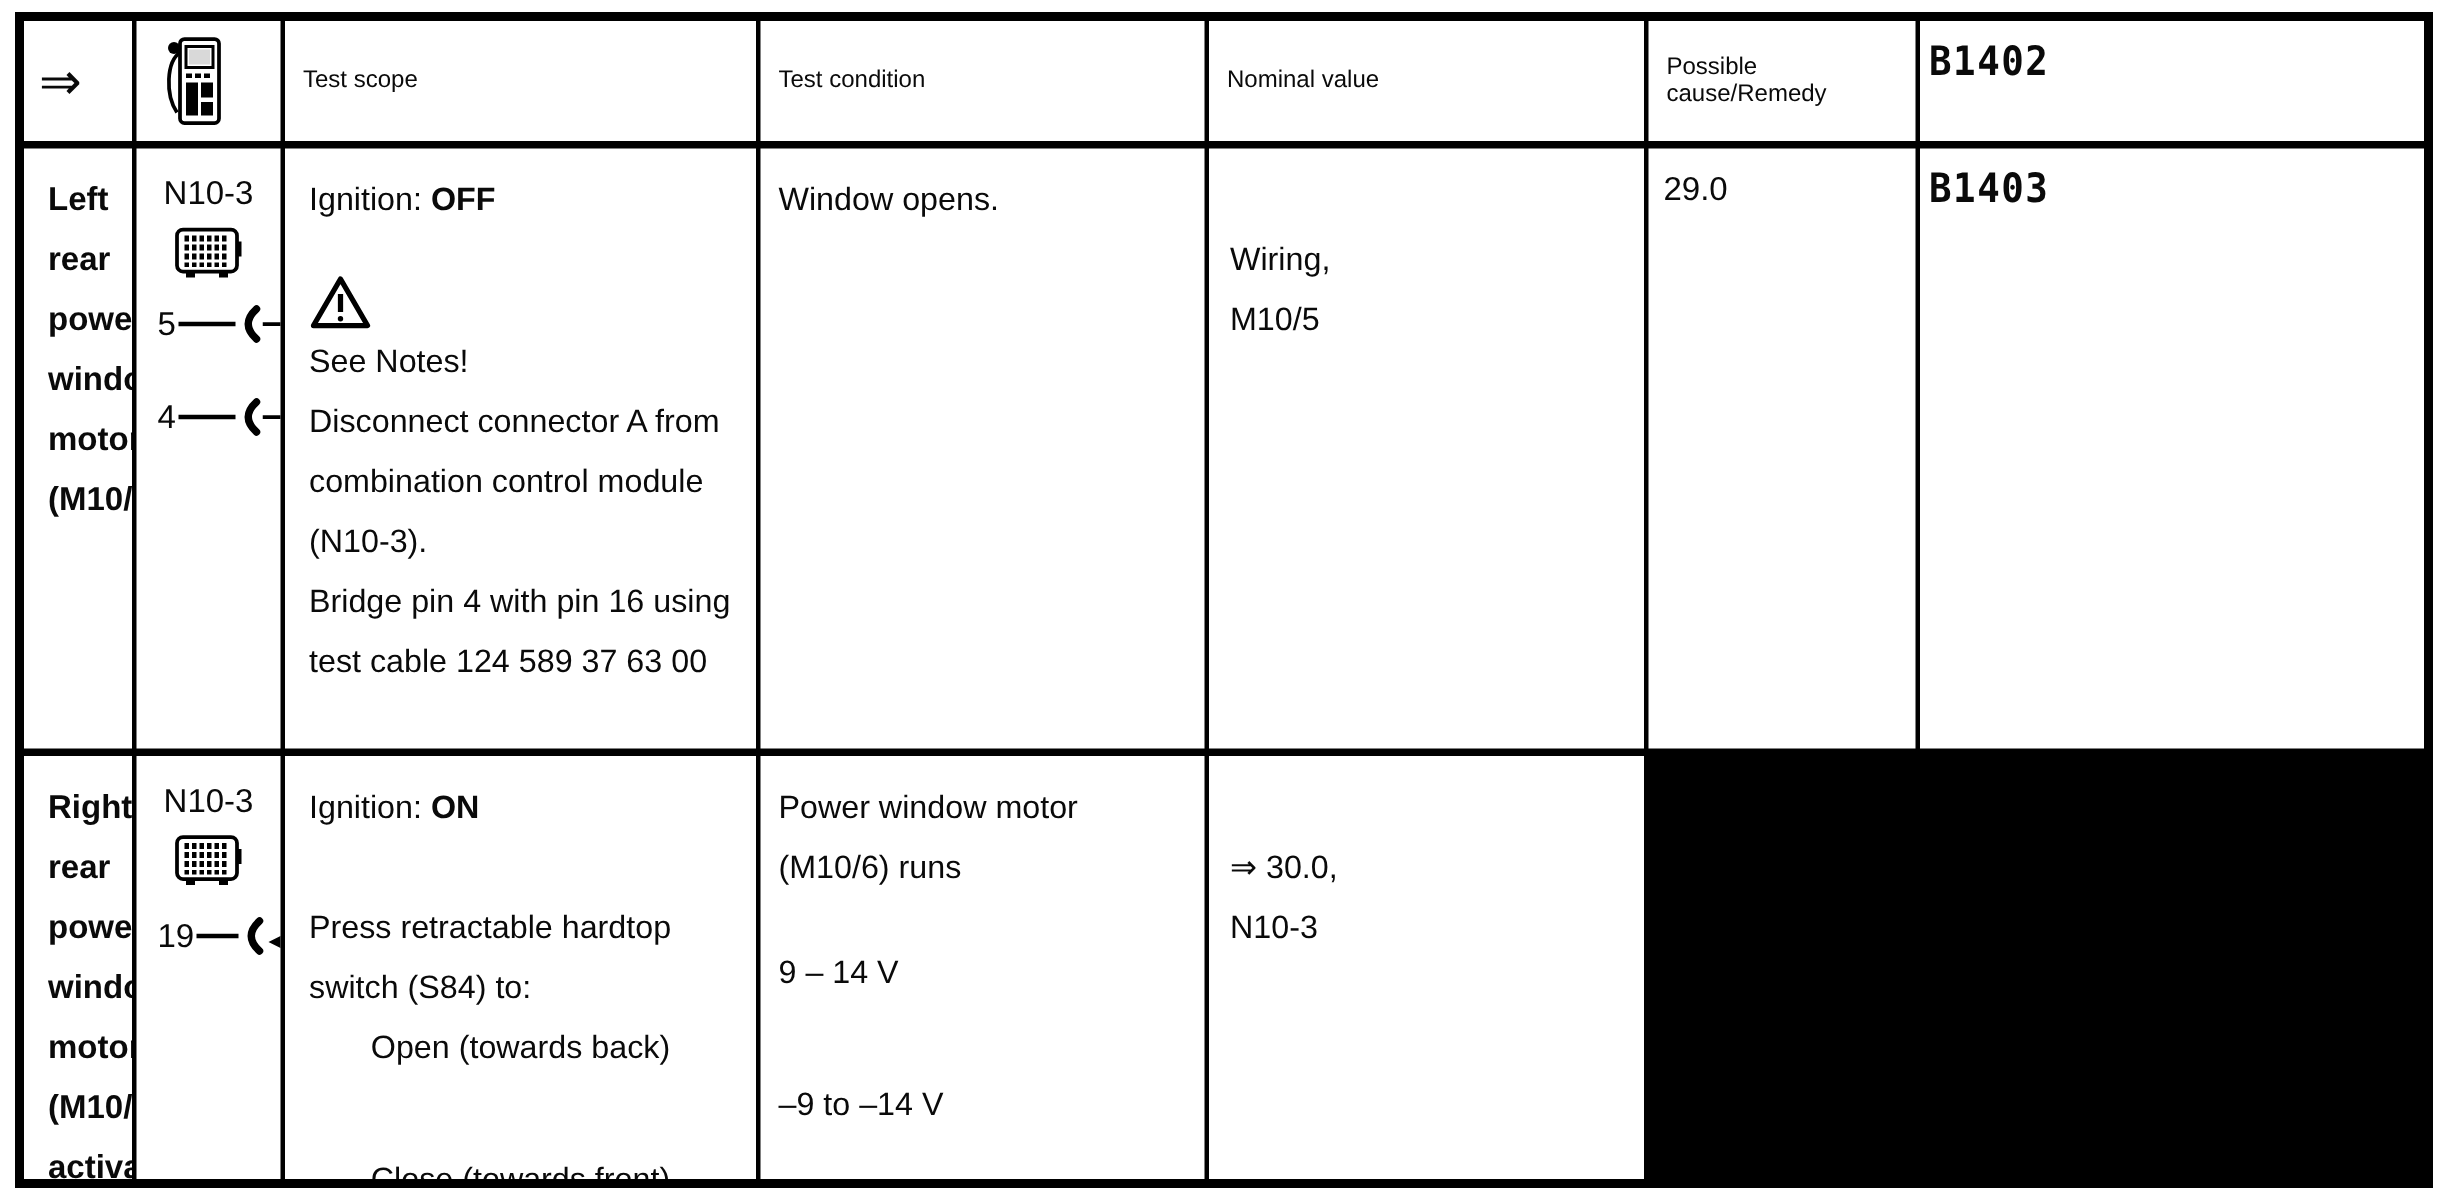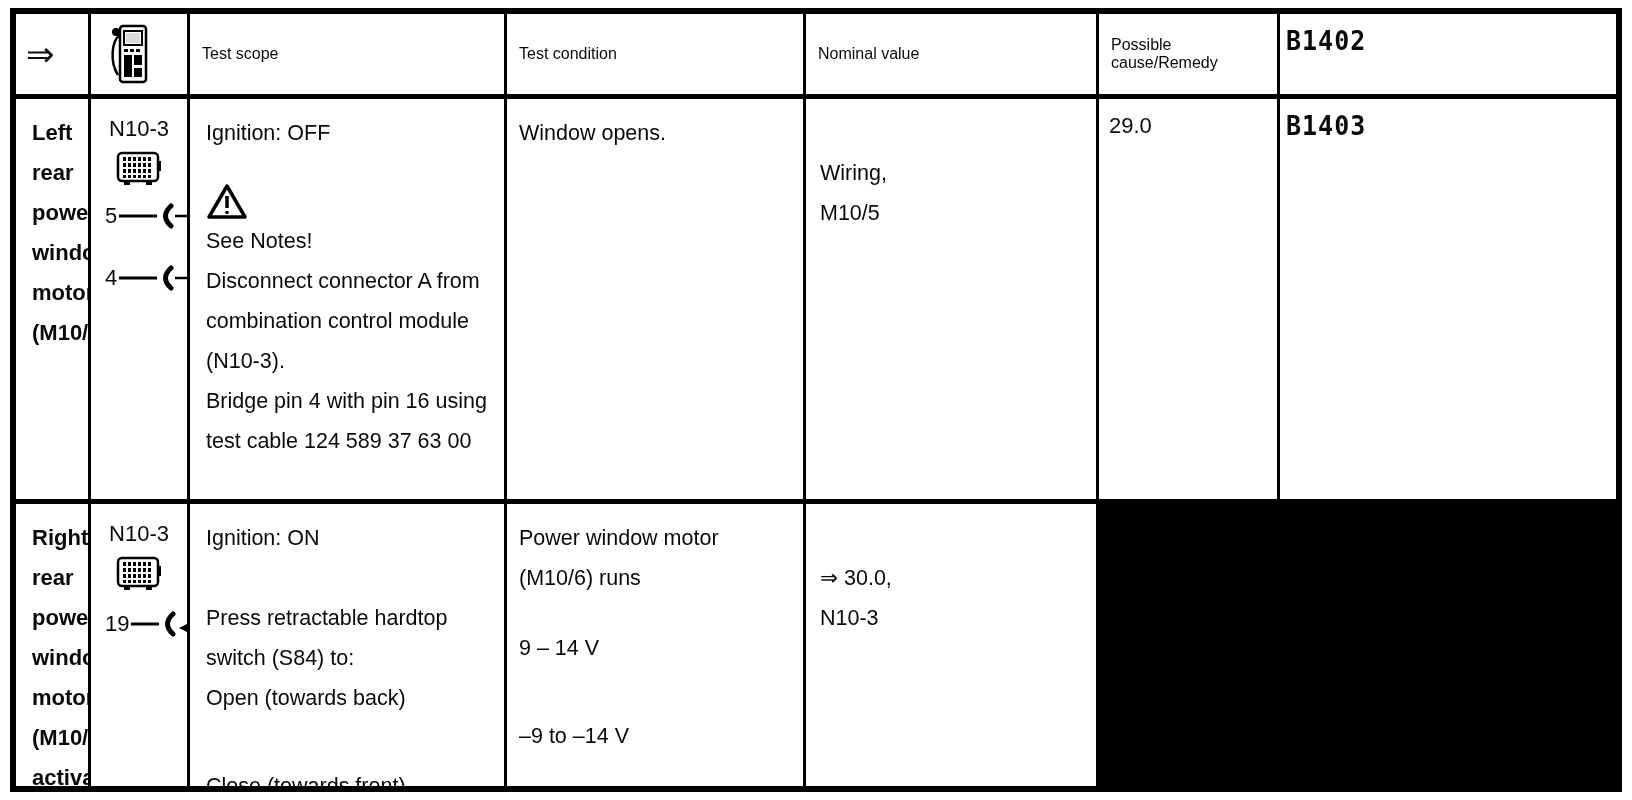--- a/index.html
+++ b/index.html
@@ -18,25 +18,25 @@
   .step{padding:14px 0 0 10px;font-size:22px;}
   .code{padding:12px 0 0 6px;}
   .lcd{font-family:"DejaVu Sans Mono", monospace;font-weight:bold;font-size:25px;letter-spacing:1px;transform:scaleY(1.08);display:inline-block;}
   .scope{padding:14px 14px 0 16px;font-weight:bold;font-size:22px;line-height:40px;}
   .conn{padding:8px 10px 0 10px;text-align:center;}
   .conn .module{font-size:22px;line-height:28px;}
   .conn .plug-row{display:flex;align-items:center;justify-content:space-between;padding:0 4px;}
   .conn .pin{font-size:22px;}
   .cond{padding:14px 14px 0 16px;font-size:21.5px;line-height:40px;}
   .cond .para{white-space:pre-wrap;}
-  .right-line{text-align:left;padding-right:2px;}
+  .right-line{text-align:center;padding-right:2px;}
   .nominal{padding:14px 10px 0 12px;font-size:21.5px;line-height:40px;}
   .remedy{padding:14px 10px 0 14px;font-size:21.5px;line-height:40px;white-space:pre-line;}
   .pre{white-space:pre-line;}
-  .b{font-weight:normal;}
+  .b{font-weight:bold;}
   .mt8{margin-top:8px;} .mt16{margin-top:16px;} .mt28{margin-top:28px;} .mt36{margin-top:36px;} .mt40{margin-top:40px;} .mt48{margin-top:48px;} .mt30{margin-top:30px;}
   svg{display:inline-block;vertical-align:middle;}
 </style>
 </head>
 <body>
 
 <div class="table">
 
   <div class="cell hdr arrow-cell">
     <span>⇒</span>

